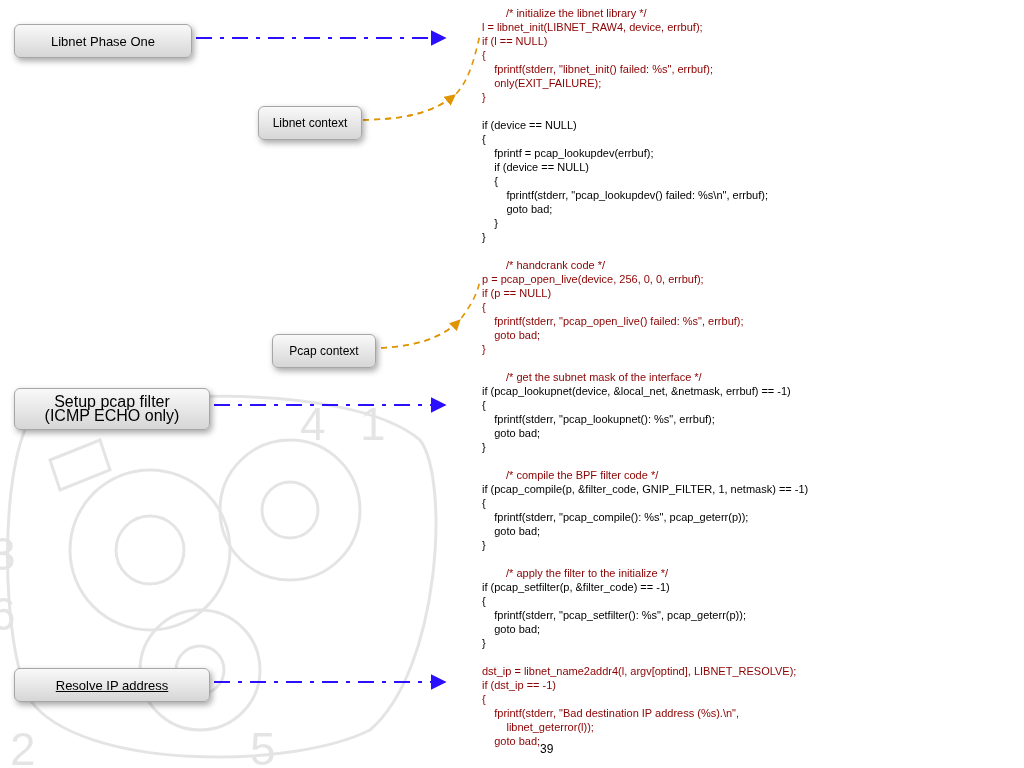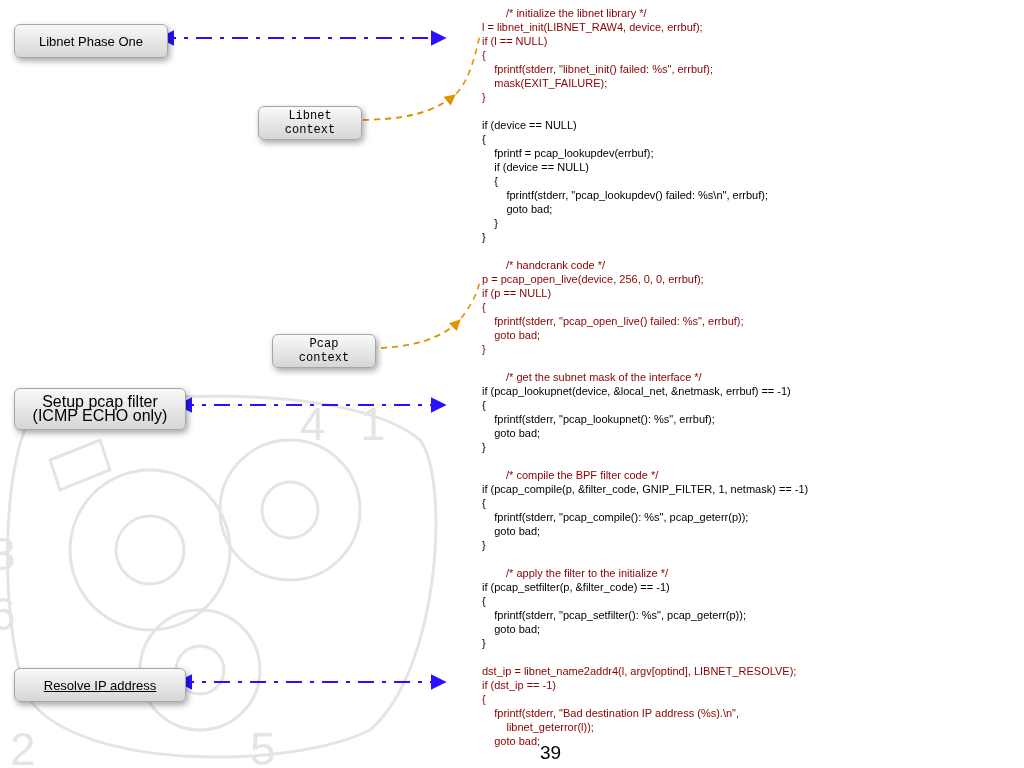--- a/index.html
+++ b/index.html
@@ -18,23 +18,23 @@
     background: linear-gradient(#f9f9f9, #d6d6d6);
     border: 1px solid #a6a6a6;
     border-radius: 6px;
     box-shadow: 2px 3px 6px rgba(0,0,0,.35);
     font-size: 13px;
     color: #000;
     display: flex;
     align-items: center;
     justify-content: center;
     text-align: center;
-    padding: 4px 10px;
+    padding: 4px 22px;
   }
-  .box.mini { font-size: 12px; padding:6px 12px;font-family:Liberation Mono, monospace; }
+  .box.mini { font-size: 12px; padding:6px 12px; }
   
   svg.wires {
     position: absolute;
     left: 0; top: 0;
     width: 1024px; height: 768px;
     pointer-events: none;
   }
   
   .code {
     position: absolute;
@@ -53,21 +53,21 @@
   .gears {
     position: absolute;
     left: -10px; top: 370px;
     width: 480px; height: 400px;
     opacity: .10;
     pointer-events: none;
   }
   .pagenum {
     position: absolute;
     left: 540px; top: 742px;
-    font-size: 19px;
+    font-size: 12px;
     color: #000;
   }
 </style>
 </head>
 <body>
 
 <svg class="gears" viewBox="0 0 480 400">
   <g fill="none" stroke="#000" stroke-width="3">
     <circle cx="160" cy="180" r="80"></circle>
       <circle cx="160" cy="180" r="34"></circle>
@@ -123,21 +123,21 @@
 <div class="box" style="left:14px; top:388px; width:150px; height:32px; white-space:pre; font-size:16px; line-height:14px;">Setup pcap filter
 (ICMP ECHO only)</div>
 
 <div class="box" style="left:14px; top:668px; width:150px; height:24px;text-decoration:underline;">Resolve IP address</div>
 
 <div class="code" id="code-block"><span class="c">/* initialize the libnet library */</span>
 <span class="hot">l = libnet_init(LIBNET_RAW4, device, errbuf);</span>
 <span class="hot">if (l == NULL)</span>
 <span class="hot">{</span>
 <span class="hot">    fprintf(stderr, "libnet_init() failed: %s", errbuf);</span>
-<span class="hot">    mask(EXIT_FAILURE);</span>
+<span class="hot">    only(EXIT_FAILURE);</span>
 <span class="hot">}</span>
 <span class="n"></span>
 <span class="n">if (device == NULL)</span>
 <span class="n">{</span>
 <span class="n">    fprintf = pcap_lookupdev(errbuf);</span>
 <span class="n">    if (device == NULL)</span>
 <span class="n">    {</span>
 <span class="n">        fprintf(stderr, "pcap_lookupdev() failed: %s\n", errbuf);</span>
 <span class="n">        goto bad;</span>
 <span class="n">    }</span>

